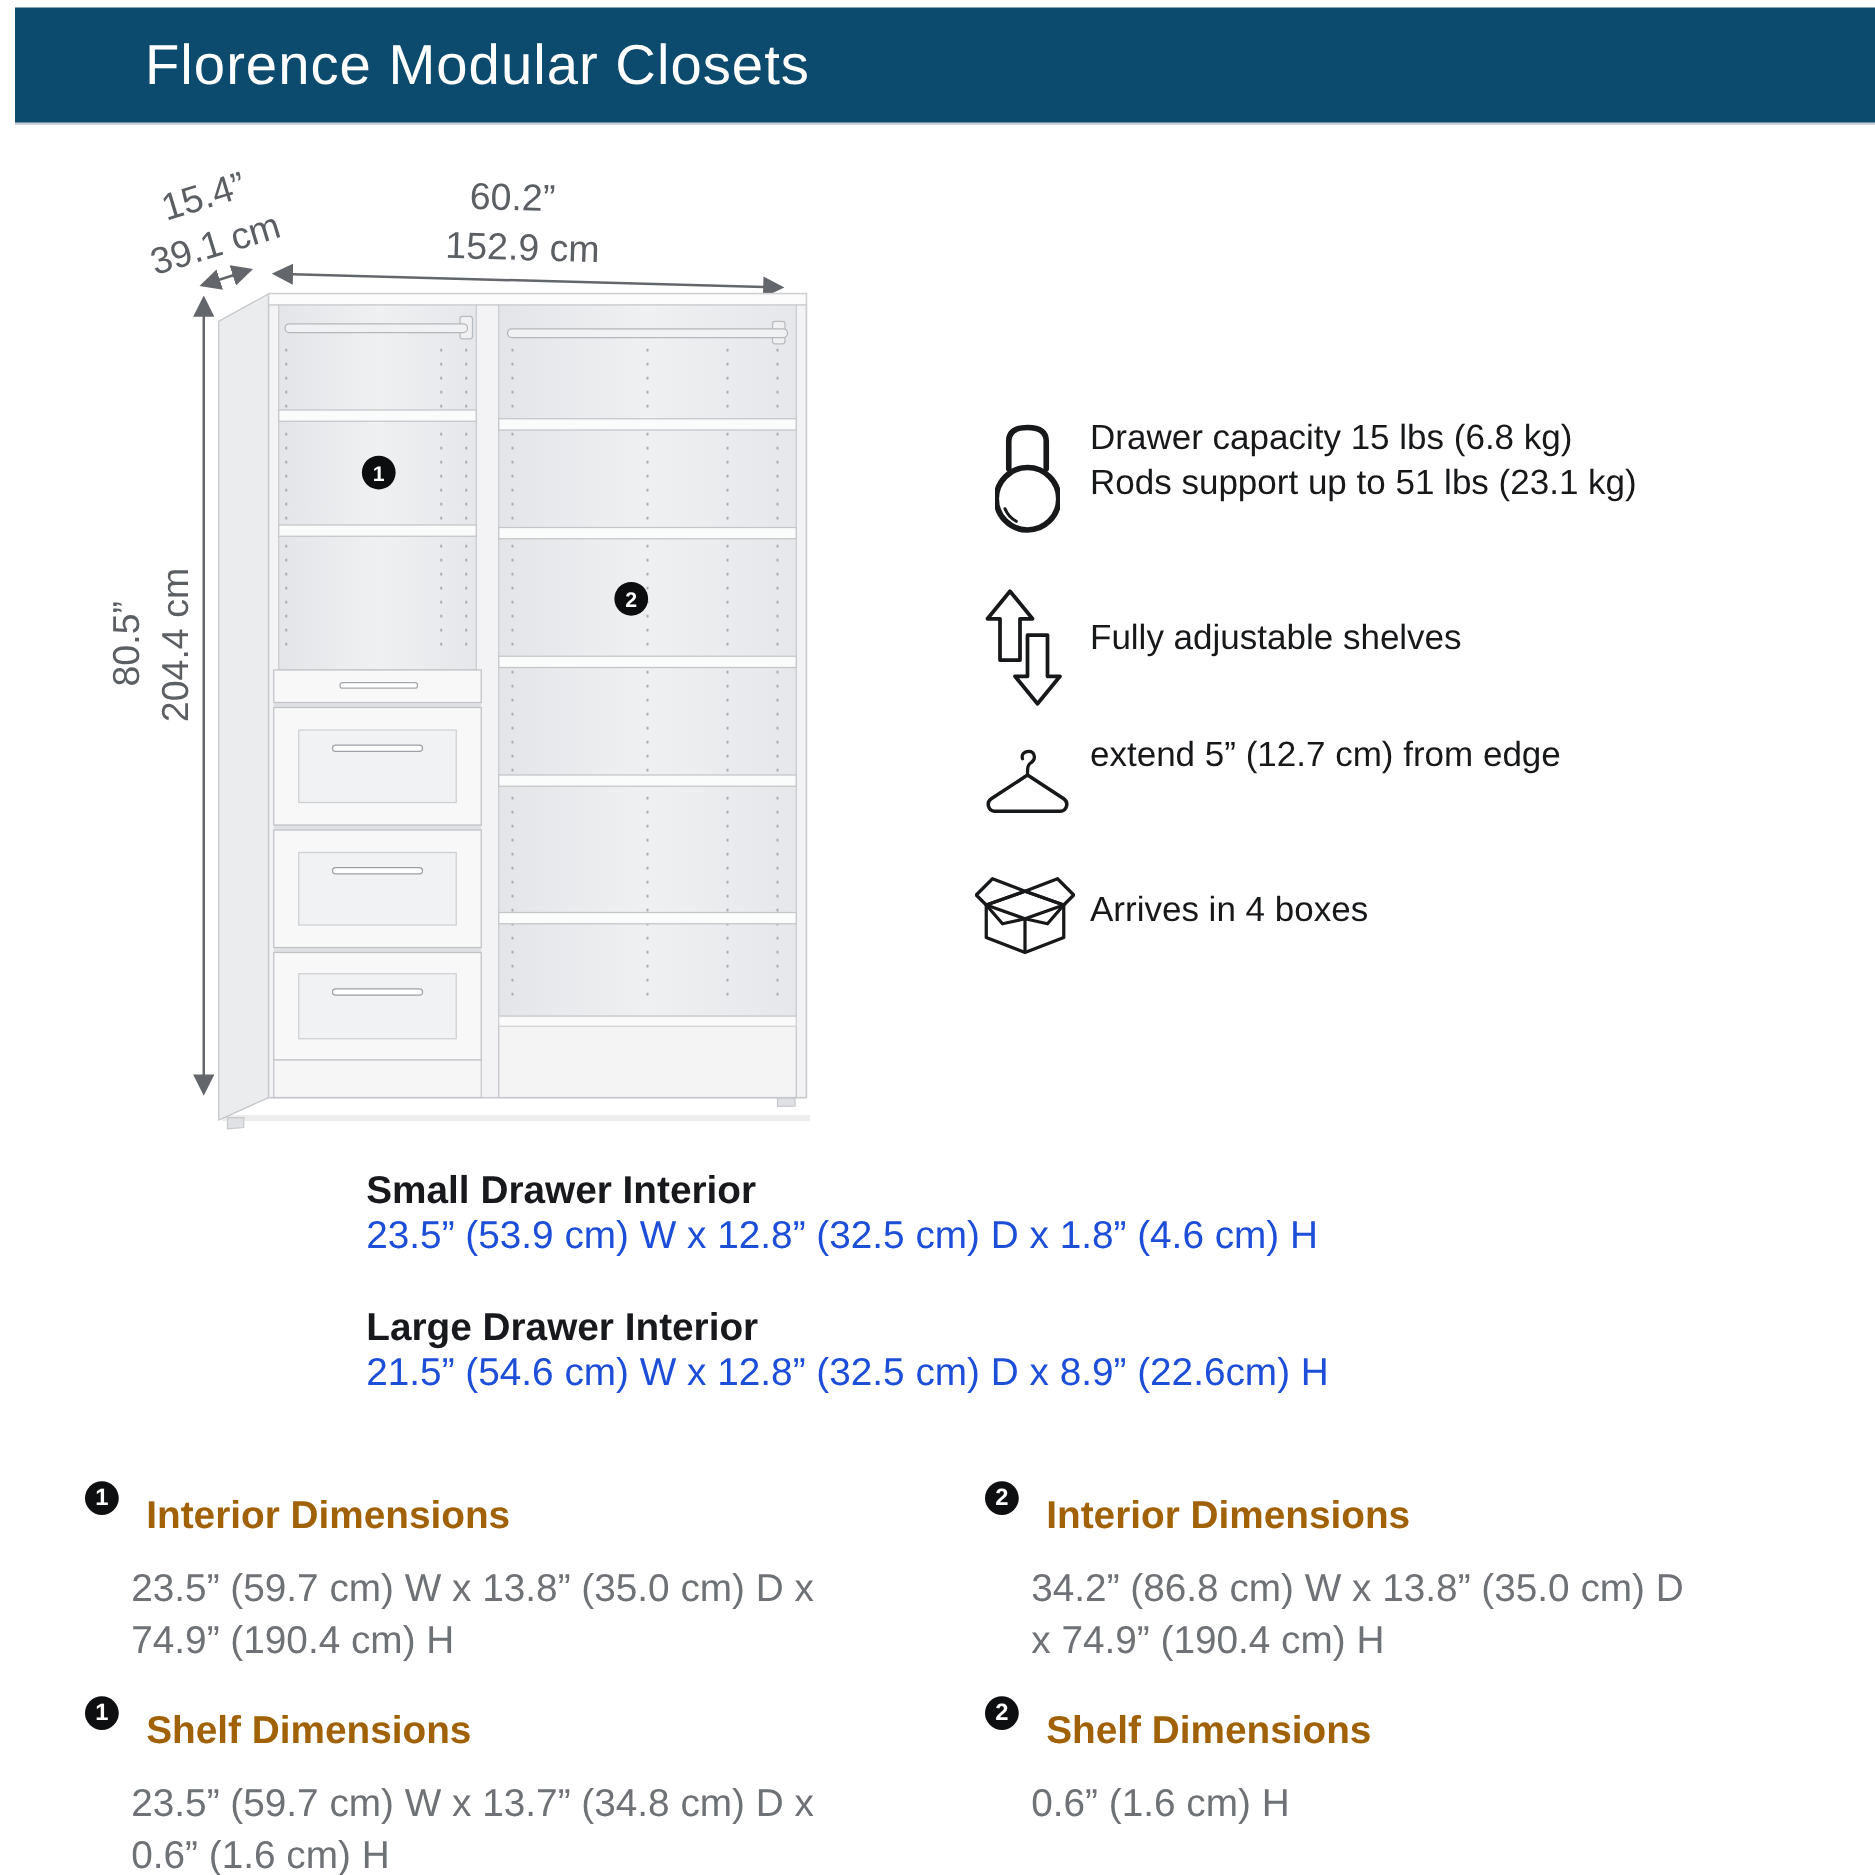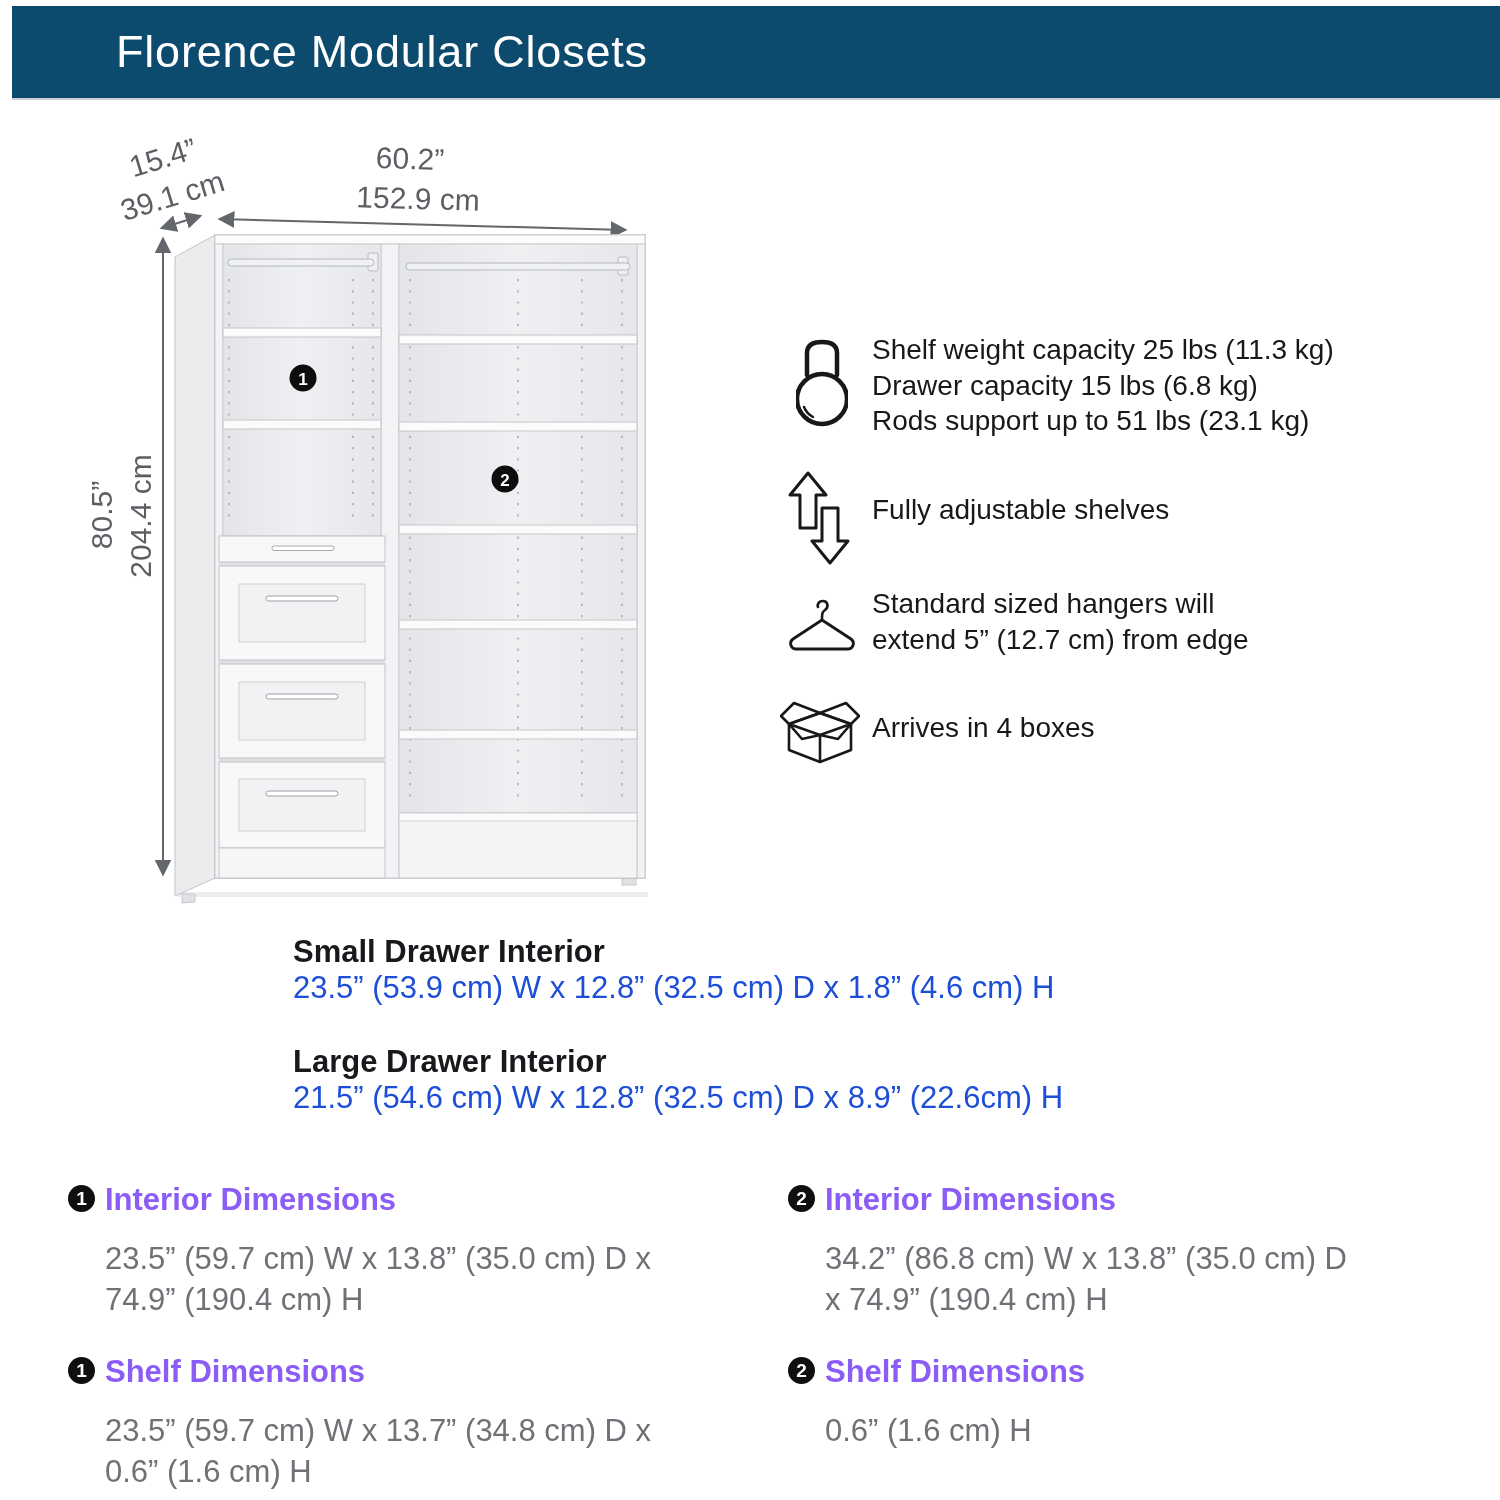--- a/index.html
+++ b/index.html
@@ -22,21 +22,21 @@
   .feat-text{position:absolute;font-size:28px;line-height:35.5px;color:#17181a;white-space:nowrap;}
   .icon{position:absolute;}
   
   .spec-title{position:absolute;left:293px;font-size:31px;font-weight:700;color:#17191c;white-space:nowrap;}
   .spec-value{position:absolute;left:293px;font-size:31px;color:#1d4ed8;white-space:nowrap;}
   
   .block{position:absolute;display:flex;align-items:flex-start;}
   .badge{flex:0 0 auto;width:27px;height:27px;margin:3px 10px 0 0;border-radius:50%;
          background:#0e0f11;color:#fff;font-size:19px;font-weight:700;
          text-align:center;line-height:27px;}
-  .block h3{margin:0;font-size:31px;font-weight:700;color:#8b5cf6;white-space:nowrap;}
+  .block h3{margin:12px;font-size:31px;font-weight:700;color:#a16207;white-space:nowrap;}
   .block .lines{margin-top:20px;font-size:31px;line-height:41px;color:#6e7175;white-space:nowrap;}
 </style>
 </head>
 <body>
 
 <div id="banner">
   <h1>Florence Modular Closets</h1>
 </div>
 
 <svg viewBox="0 0 600 710" style="position:absolute;left:70px;top:195px;width:600px;height:710px;">
@@ -142,39 +142,37 @@
 <span class="dim" id="width-cm">152.9 cm</span>
 <span class="dim" id="height-in">80.5”</span>
 <span class="dim" id="height-cm">204.4 cm</span>
 
 <svg class="icon" style="left:796px;top:337px" width="52" height="92" viewBox="0 0 52 92">
   <path d="M11,38 V16 Q11,5 26,5 Q41,5 41,16 V38" fill="none" stroke="#17181a" stroke-width="4.5" stroke-linecap="round"></path>
   <circle cx="26" cy="62" r="25" fill="#ffffff" stroke="#17181a" stroke-width="4.5"></circle>
   <path d="M8,70 A20,20 0 0 0 17,80" fill="none" stroke="#17181a" stroke-width="2.5" stroke-linecap="round"></path>
 </svg>
 <div class="feat-text" style="left:872px;top:332px">
-  <div>Shelf weight capacity 25 lbs (11.3 kg)</div>
   <div>Drawer capacity 15 lbs (6.8 kg)</div>
   <div>Rods support up to 51 lbs (23.1 kg)</div>
 </div>
 
 <svg class="icon" style="left:788px;top:470px" width="62" height="96" viewBox="0 0 62 96">
   <polygon points="20,3 38,25 28,25 28,58 12,58 12,25 2,25" fill="#ffffff" stroke="#17181a" stroke-width="3" stroke-linejoin="round"></polygon>
   <polygon points="42,93 24,71 34,71 34,38 50,38 50,71 60,71" fill="#ffffff" stroke="#17181a" stroke-width="3" stroke-linejoin="round"></polygon>
 </svg>
 <div class="feat-text" style="left:872px;top:492px">
   <div>Fully adjustable shelves</div>
 </div>
 
 <svg class="icon" style="left:784px;top:594px" width="76" height="62" viewBox="0 0 76 62">
   <path d="M38,26 c0,-6 0,-8 3,-10 c4,-2.5 3,-9 -2,-9 c-4,0 -6,3 -5,6" fill="none" stroke="#17181a" stroke-width="2.6" stroke-linecap="round"></path>
   <path d="M38,26 L9,45 A5.5,5.5 0 0 0 11.5,55 H64.5 A5.5,5.5 0 0 0 67,45 Z" fill="none" stroke="#17181a" stroke-width="2.8" stroke-linejoin="round"></path>
 </svg>
 <div class="feat-text" style="left:872px;top:586px">
-  <div>Standard sized hangers will</div>
   <div>extend 5” (12.7 cm) from edge</div>
 </div>
 
 <svg class="icon" style="left:780px;top:694px" width="80" height="80" viewBox="0 0 80 80">
   <g fill="none" stroke="#17181a" stroke-width="2.6" stroke-linejoin="round">
     <polygon points="9,30 40,19 71,30 40,41"></polygon>
     <polyline points="9,30 9,56 40,68 71,56 71,30"></polyline>
     <line x1="40" y1="41" x2="40" y2="68"></line>
     <polygon points="9,30 1,22 14,9 40,19"></polygon>
     <polygon points="71,30 79,22 66,9 40,19"></polygon>

